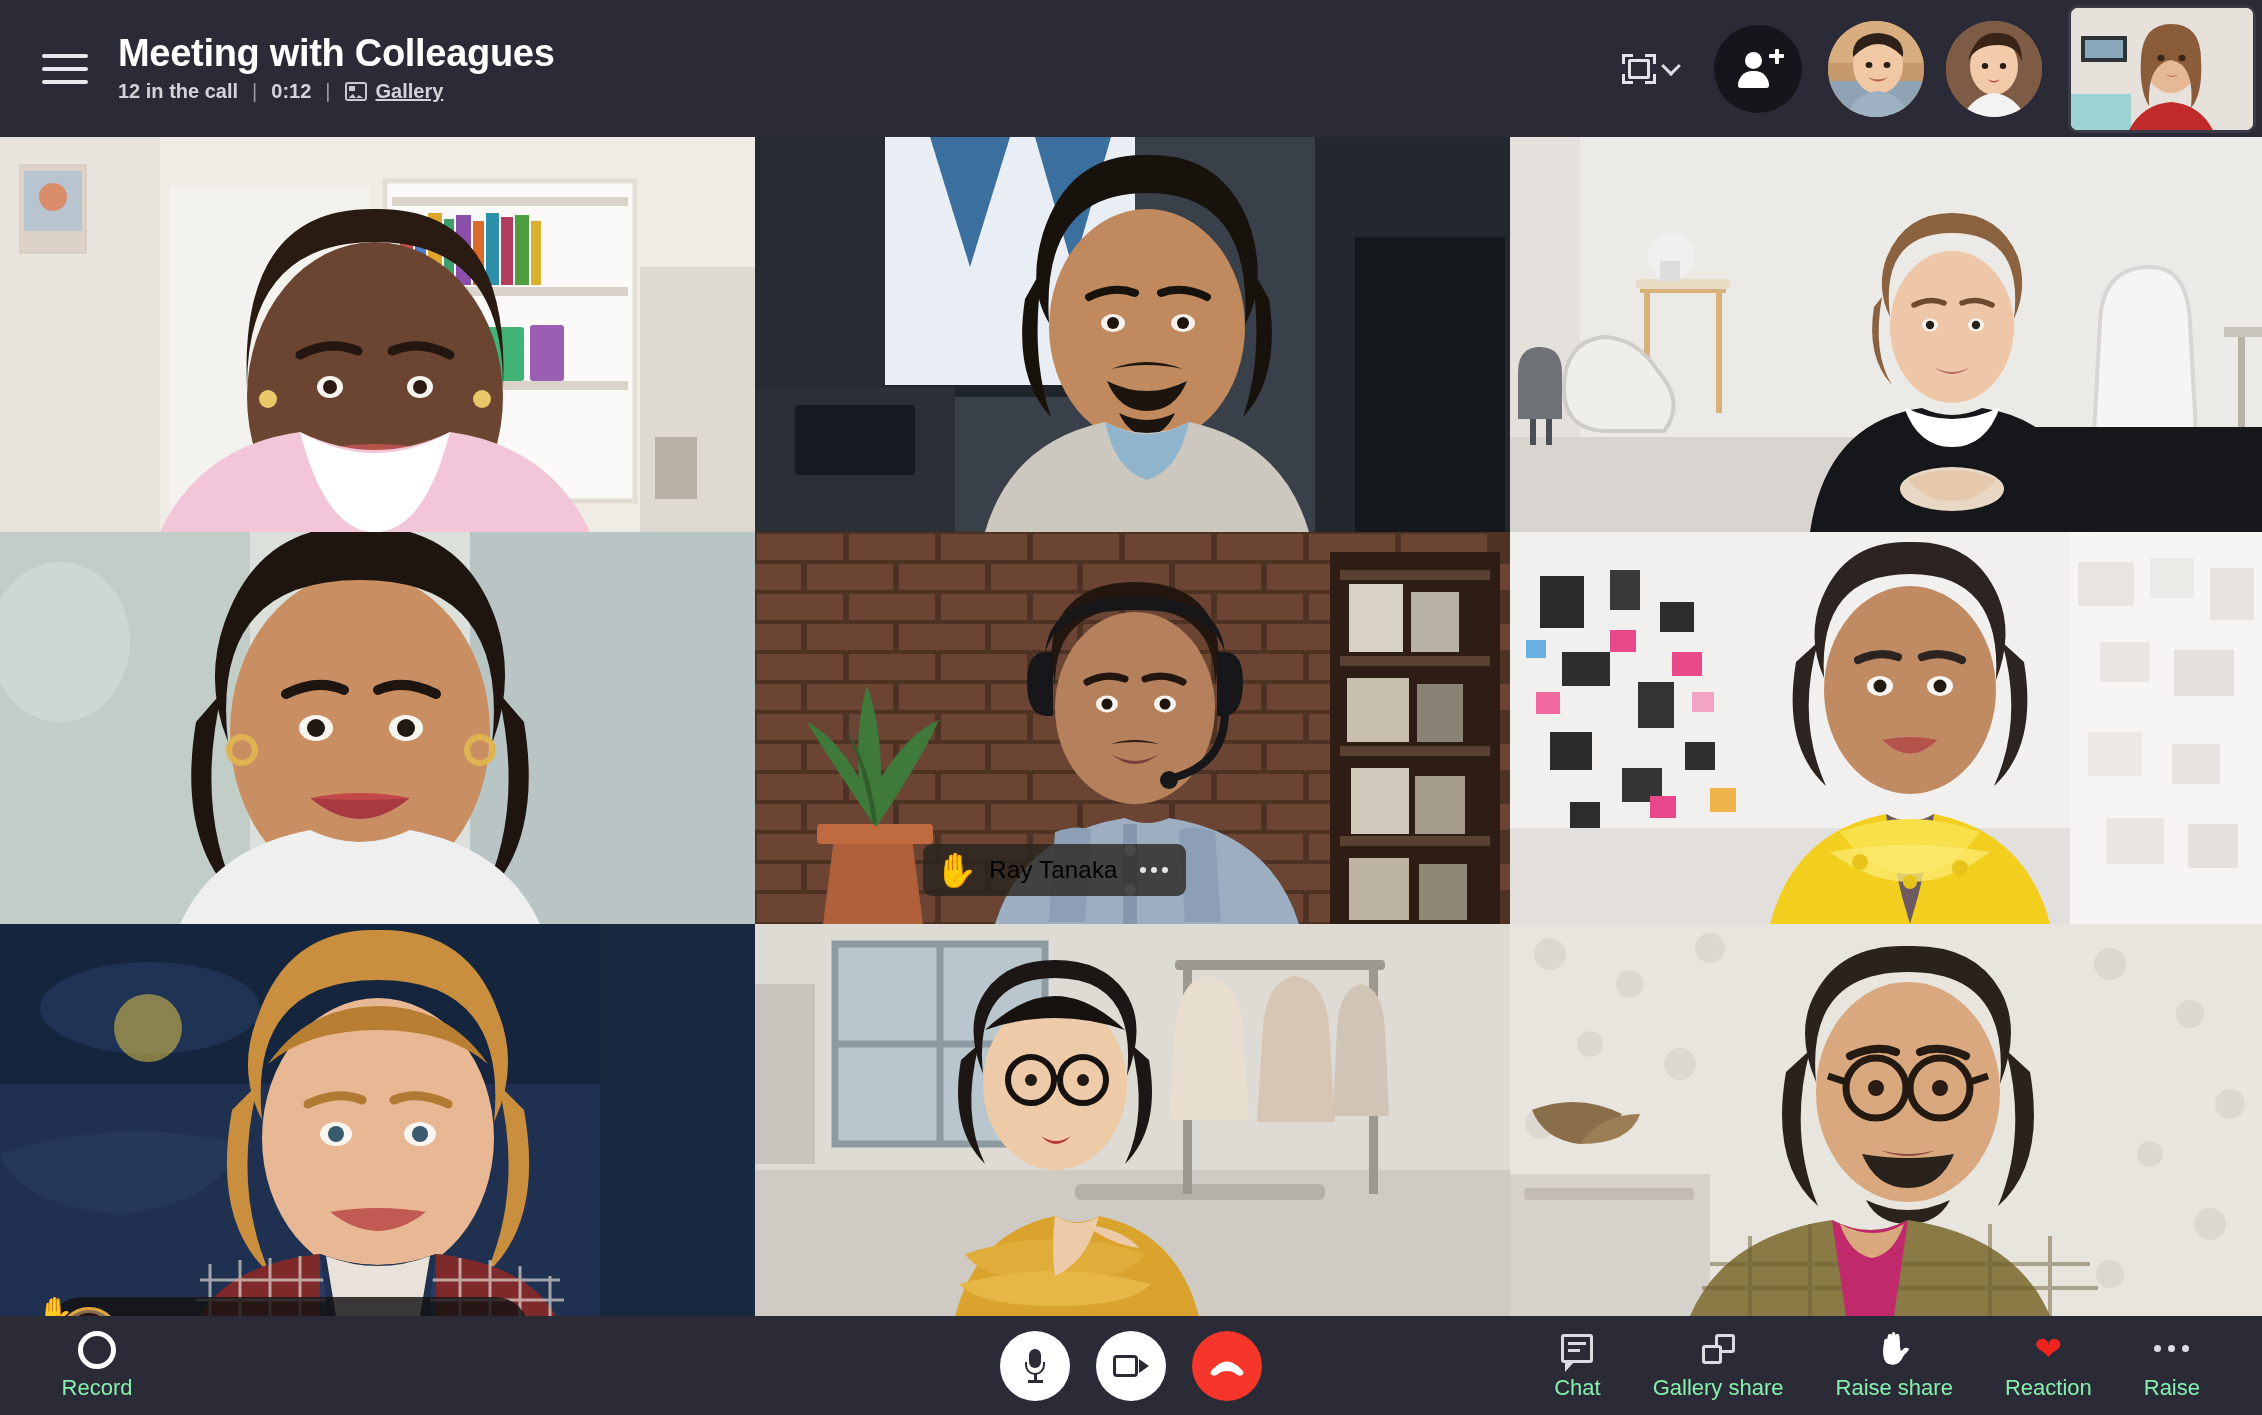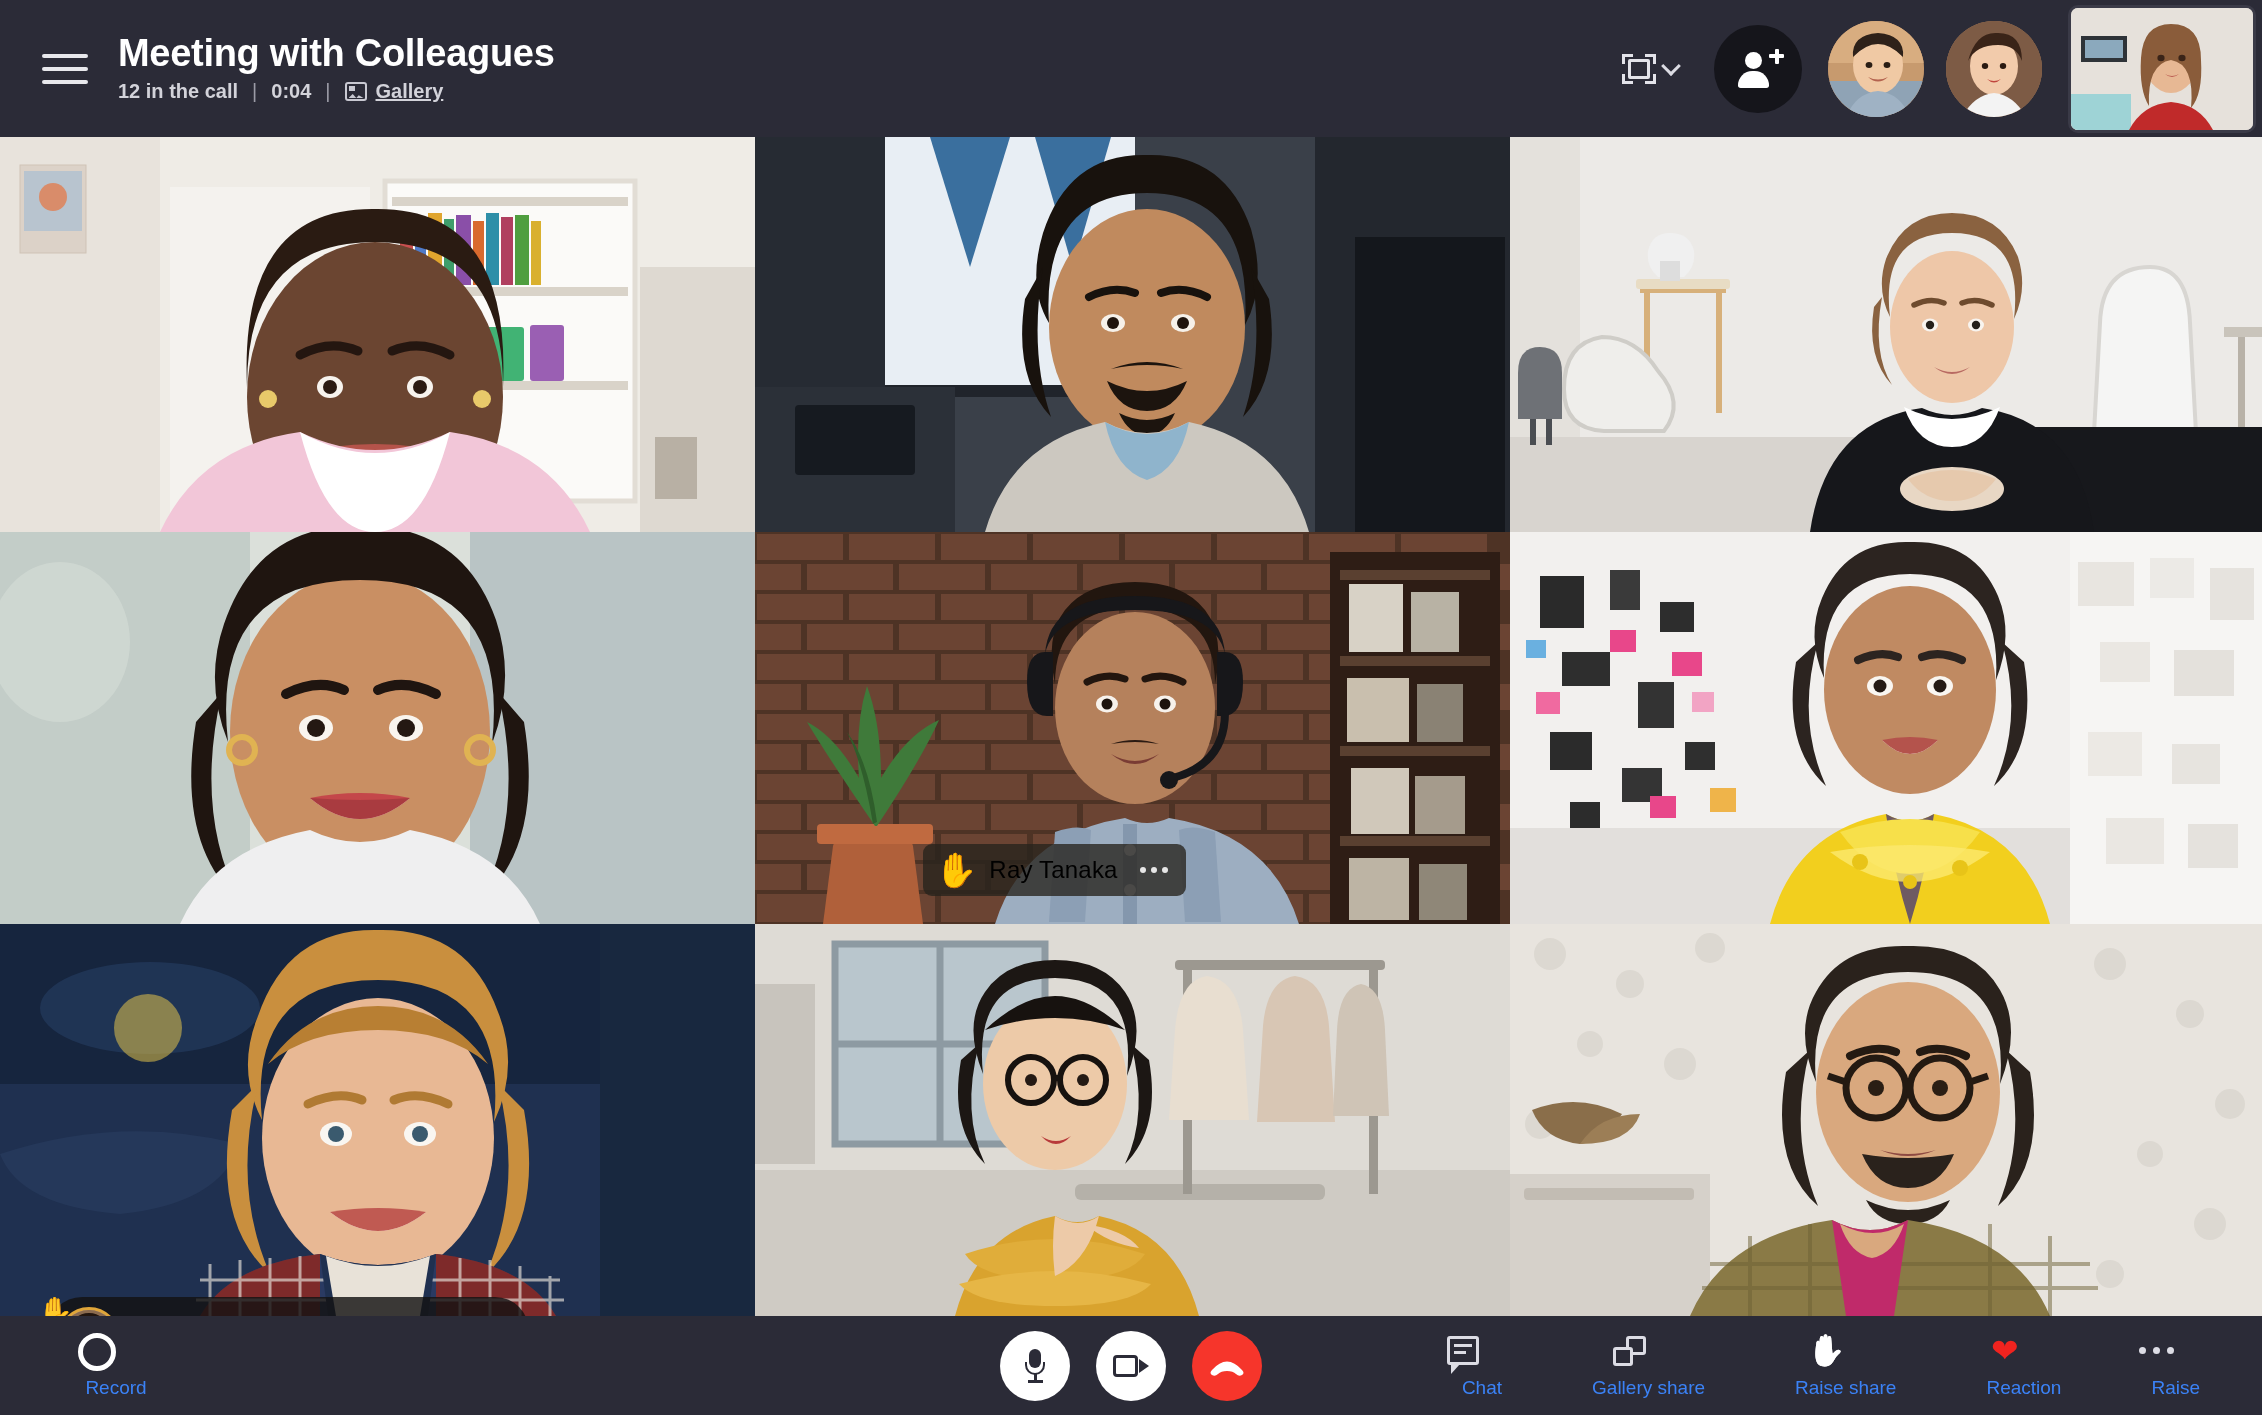--- a/index.html
+++ b/index.html
@@ -141,21 +141,21 @@
     position:absolute; left:0; bottom:0; width:2262px; height:99px;
     background:#2b2b37; display:flex; align-items:center; z-index:40;
   }
   .record-btn {
     display:flex; flex-direction:column; align-items:center; gap:6px;
     margin-left:42px; cursor:pointer; width:110px;
   }
   .record-ring {
     width:38px; height:38px; border-radius:50%; border:5px solid #ffffff; position:relative;
   }
-  .btn-label { color:#3b82f6; font-size:19px; font-weight:normal; white-space:nowrap;margin-left:38px; }
+  .btn-label { color:#86efac; font-size:22px; font-weight:normal; white-space:nowrap; }
 
   .center-controls {
     position:absolute; left:50%; transform:translateX(-50%);
     display:flex; align-items:center; gap:26px;
   }
   .round-btn {
     width:70px; height:70px; border-radius:50%; display:flex; align-items:center; justify-content:center;
     cursor:pointer; flex:none;
   }
   .round-btn.light { background:#ffffff; }
@@ -220,21 +220,21 @@
       <span></span>
       <span></span>
       <span></span>
     </div>
 
     <div class="title-block">
       <div class="meeting-title">Meeting with Colleagues</div>
       <div class="meta-row">
         <span>12 in the call</span>
         <span class="sep">|</span>
-        <span>0:04</span>
+        <span>0:12</span>
         <span class="sep">|</span>
         <span class="gallery-chip">
           <span class="gallery-icon"></span>
           <span>Gallery</span>
         </span>
       </div>
     </div>
 
     <div class="header-right">
 

